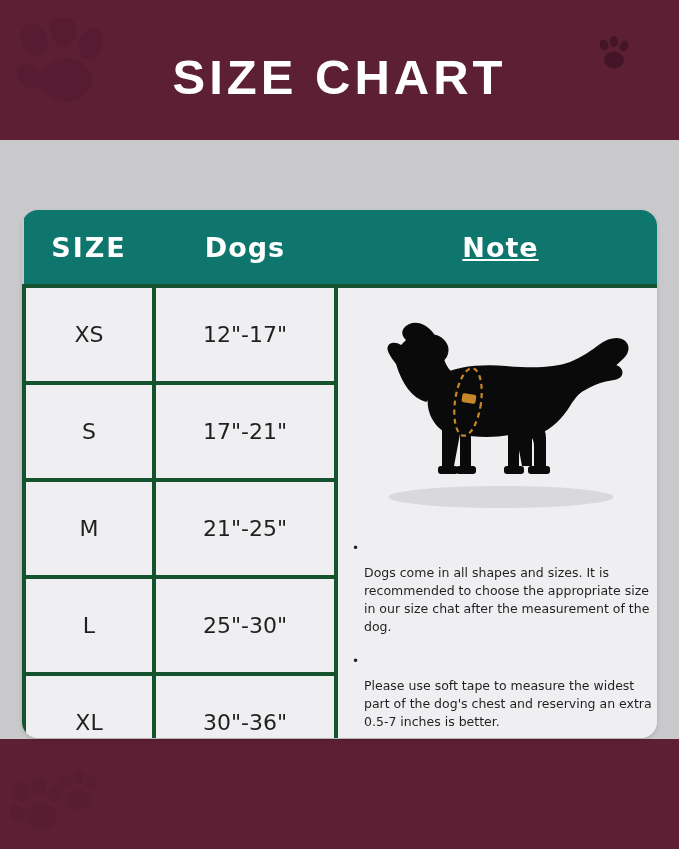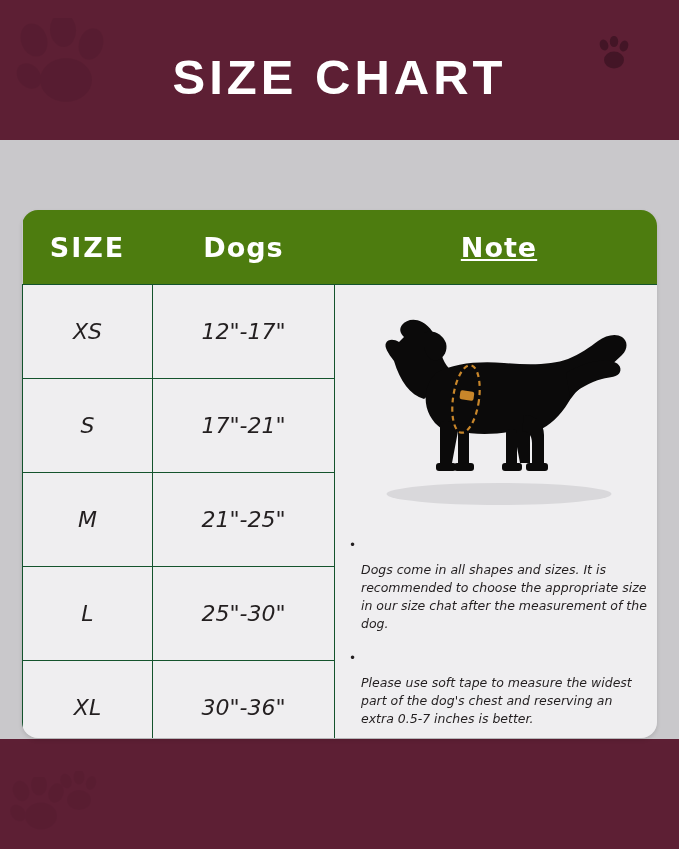--- a/index.html
+++ b/index.html
@@ -93,42 +93,41 @@
     border-radius: 16px;
     overflow: hidden;
     box-shadow: 0 2px 4px rgba(0,0,0,0.12);
   }
   table.size-table {
     width: 635px;
     border-collapse: collapse;
     table-layout: fixed;
   }
   table.size-table th {
-    background: #4d7c0f;
+    background: #0f766e;
     color: #ffffff;
     height: 72px;
     font-size: 27px;
     font-weight: bold;
     font-family: "DejaVu Sans", sans-serif;
     letter-spacing: 1px;
     margin-top: 16px;
   }
   table.size-table th.col-size { width: 128px; letter-spacing: 2px; }
   table.size-table th.col-chest { width: 180px; }
   table.size-table th.col-note { width: 327px; text-decoration: underline; }
 
   table.size-table td {
     background: #efeef0;
-    border: 1px solid #14532d;
+    border: 4px solid #14532d;
     text-align: center;
     color: #231f20;
     font-size: 22px;
     height: 91px;
     font-family: "DejaVu Sans", sans-serif;
-    font-style: italic;
   }
   table.size-table td.col-size { width: 128px; }
   table.size-table td.col-chest { width: 180px; }
   td.note-cell {
     background: #efeef0;
     vertical-align: top;
     padding: 0;
     border: 1px solid #d2d1d4;
   }
 

